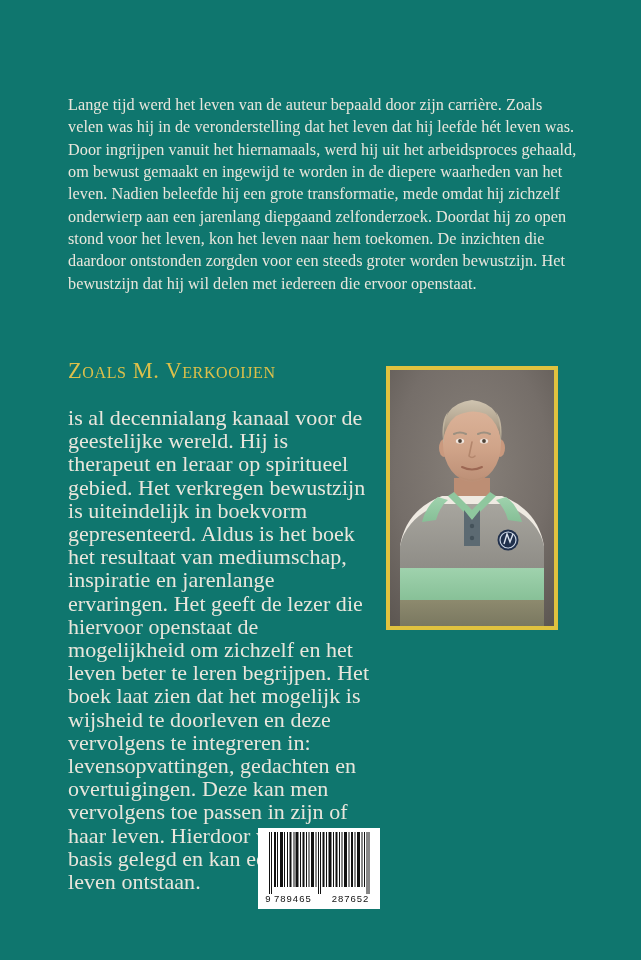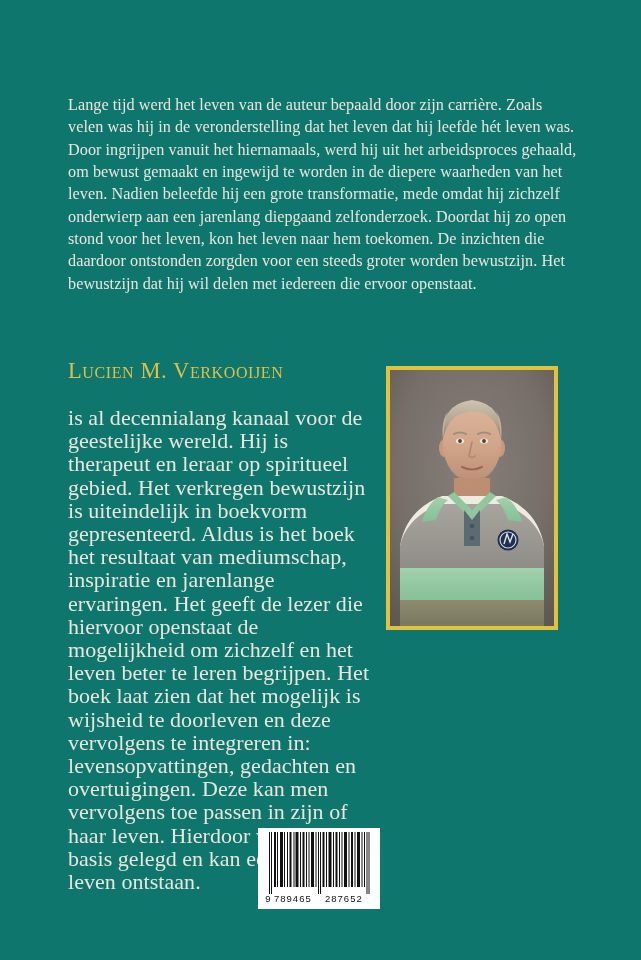--- a/index.html
+++ b/index.html
@@ -143,31 +143,31 @@
     height: 12px;
     font-family: "Liberation Sans", sans-serif;
     font-size: 9.5px;
     line-height: 12px;
     color: #121212;
     display: flex;
     align-items: flex-end;
   }
   .bc-lead   { width: 12px; text-align: center; }
   .bc-left   { flex: 1; text-align: left; letter-spacing: 1px; }
-  .bc-right  { flex: 1; letter-spacing: 1px; }
+  .bc-right  { flex: 1; text-align: center; letter-spacing: 1px; }
 </style>
 </head>
 <body>
 
 <div class="cover">
 
   <p class="blurb">Lange tijd werd het leven van de auteur bepaald door zijn carrière. Zoals velen was hij in de veronderstelling dat het leven dat hij leefde hét leven was. Door ingrijpen vanuit het hiernamaals, werd hij uit het arbeidsproces gehaald, om bewust gemaakt en ingewijd te worden in de diepere waarheden van het leven. Nadien beleefde hij een grote transformatie, mede omdat hij zichzelf onderwierp aan een jarenlang diepgaand zelfonderzoek. Doordat hij zo open stond voor het leven, kon het leven naar hem toekomen. De inzichten die daardoor ontstonden zorgden voor een steeds groter worden bewustzijn. Het bewustzijn dat hij wil delen met iedereen die ervoor openstaat.</p>
 
   <div class="author-block">
-    <div class="author-name">Lucien M. Verkooijen</div>
+    <div class="author-name">Zoals M. Verkooijen</div>
     <p class="author-bio">is al decennialang kanaal voor de geestelijke wereld. Hij is therapeut en leraar op spiritueel gebied. Het verkregen bewustzijn is uiteindelijk in boekvorm gepresenteerd. Aldus is het boek het resultaat van mediumschap, inspiratie en jarenlange ervaringen. Het geeft de lezer die hiervoor openstaat de mogelijkheid om zichzelf en het leven beter te leren begrijpen. Het boek laat zien dat het mogelijk is wijsheid te doorleven en deze vervolgens te integreren in: levensopvattingen, gedachten en overtuigingen. Deze kan men vervolgens toe passen in zijn of haar leven. Hierdoor wordt de basis gelegd en kan een zinvol leven ontstaan.</p>
   </div>
 
   <div class="portrait-frame">
     <div class="portrait-inner">
       <svg class="portrait-svg" viewBox="0 0 164 256" preserveAspectRatio="xMidYMid slice">
         <defs>
           <radialGradient id="bgGrad" cx="50%" cy="38%" r="78%">
             <stop offset="0%" stop-color="#878079"></stop>
             <stop offset="60%" stop-color="#756e69"></stop>

